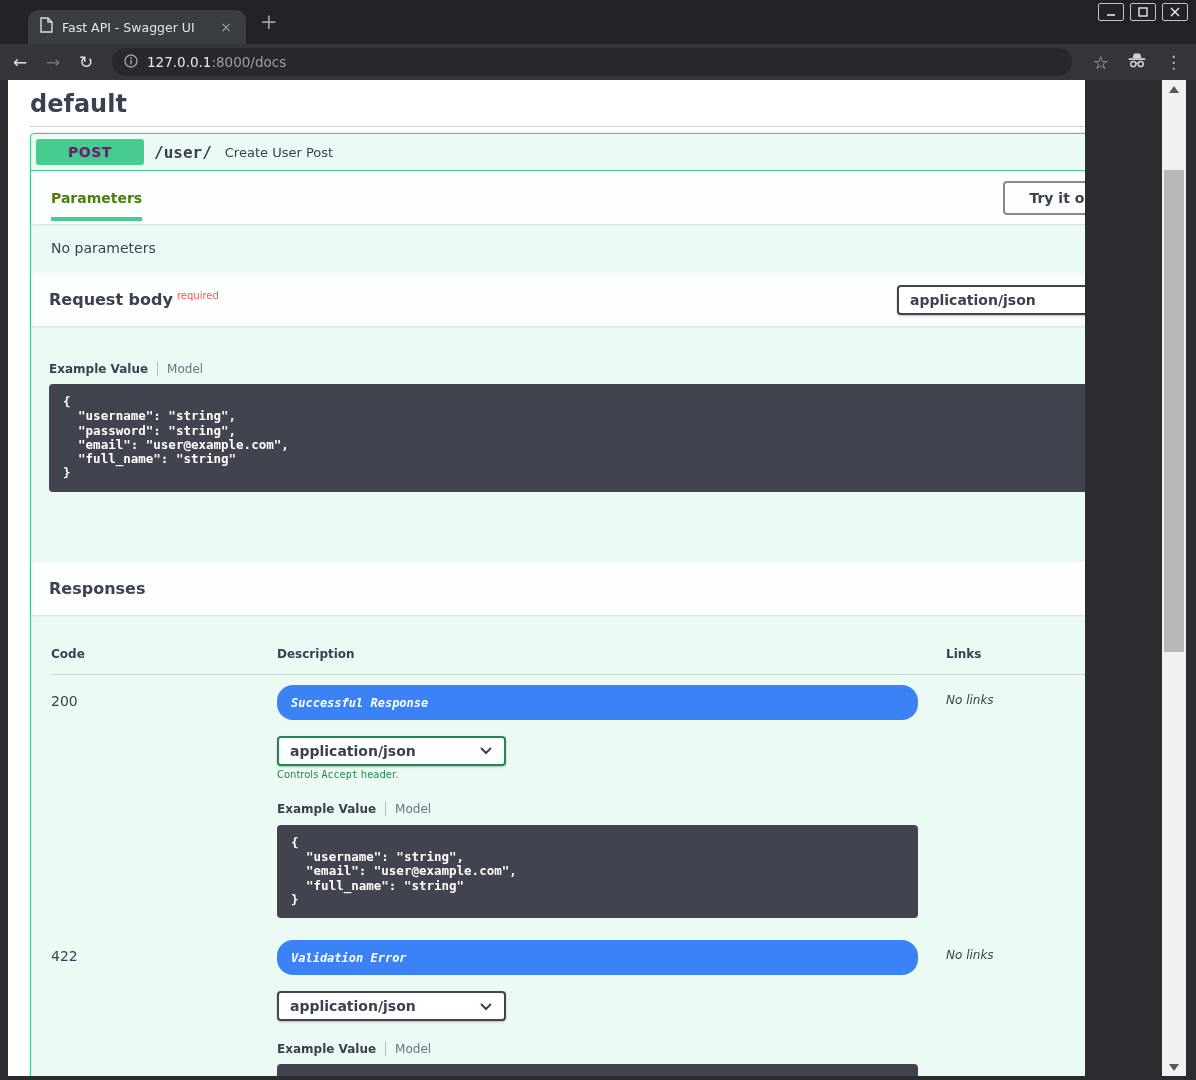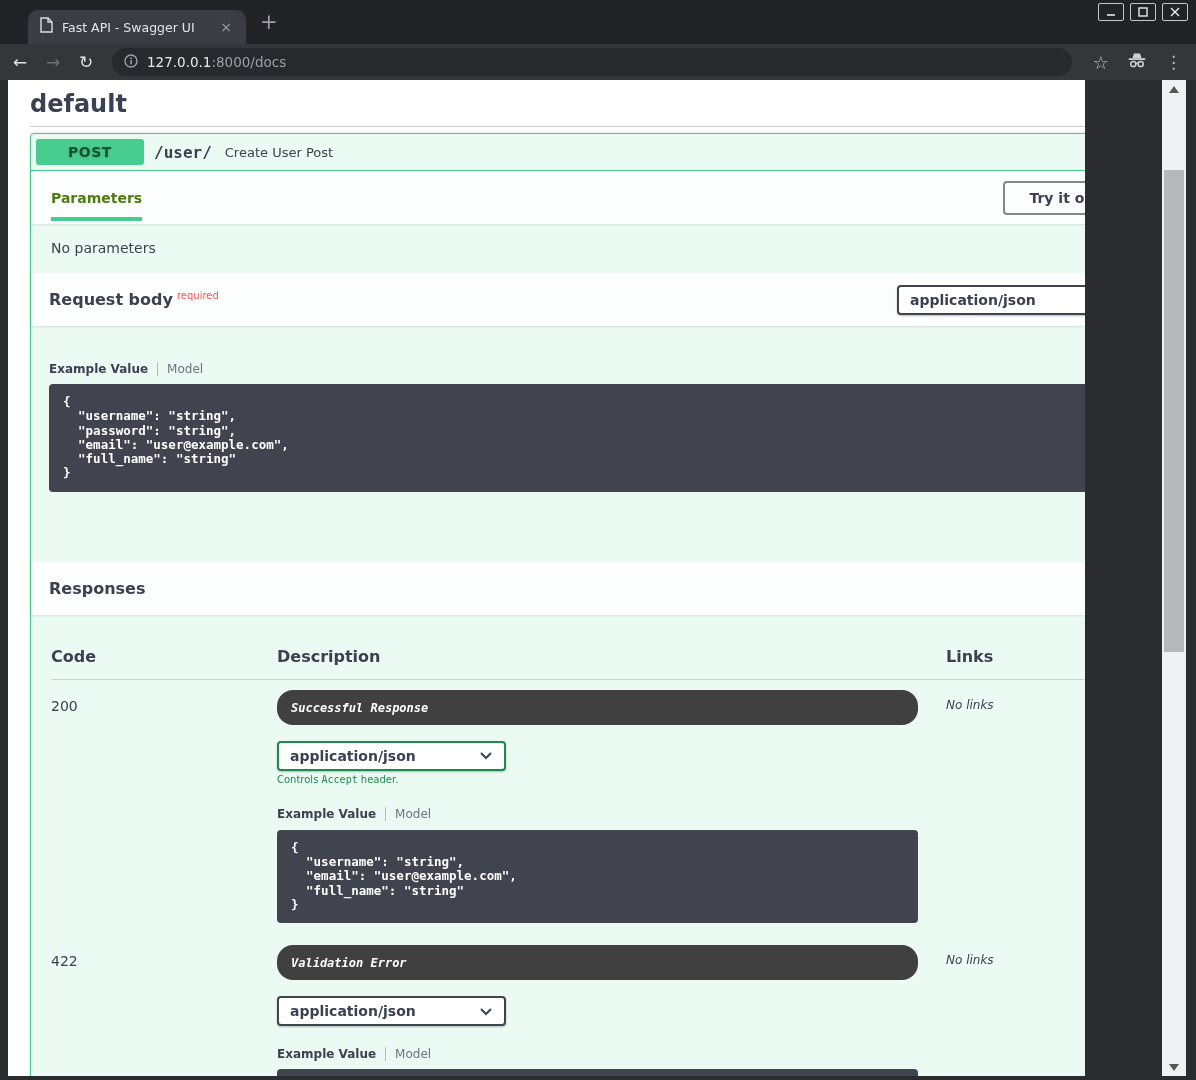--- a/index.html
+++ b/index.html
@@ -38,21 +38,21 @@
   .sb-thumb { position:absolute; left:2px; top:90px; width:20px; height:482px; background:#b6b8ba; }
 
   .content { position:absolute; left:22px; top:8px; width:1116px; }
   .head-row { display:flex; justify-content:space-between; align-items:center; height:32px; }
   .section-title { font-size:24px; font-weight:bold; color:#3b4151; }
   .divider { margin-top:6px; border-bottom:1px solid rgba(59,65,81,.25); }
 
   .opblock { margin-top:6px; border:1px solid #49cc90; border-radius:4px; background:rgba(73,204,144,.1);
              box-shadow:0 0 3px rgba(0,0,0,.19); height:1300px; }
   .summary { display:flex; align-items:center; padding:5px; height:37px; border-bottom:1px solid #49cc90; }
-  .method-badge { background:#49cc90; color:#14532d; font-weight:bold; font-size:14px; border-radius:3px;
+  .method-badge { background:#49cc90; color:#701a75; font-weight:bold; font-size:14px; border-radius:3px;
                   width:108px; height:26px; display:flex; align-items:center; justify-content:center;
                   text-shadow:0 1px 2px rgba(0,0,0,.15); letter-spacing:.5px; }
   .op-path { font-family:"DejaVu Sans Mono", monospace; font-weight:bold; font-size:16px; color:#3b4151; margin-left:10px; }
   .op-desc { font-size:13px; color:#3b4151; margin-left:13px; }
 
   .sec-header { background:rgba(255,255,255,.8); box-shadow:0 1px 2px rgba(0,0,0,.1);
                 padding:0 18px; display:flex; align-items:center; justify-content:space-between; height:53px; }
   .param-tab { font-size:14px; font-weight:bold; color:#4d7c0f; border-bottom:4px solid #49cc90; padding:16px 0 11px; margin-left:2px; }
   .try-btn { border:2px solid #888; border-radius:4px; background:transparent; color:#3b4151;
              font-weight:bold; font-size:14px; padding:7px 24px; font-family:inherit; }
@@ -71,26 +71,26 @@
   .tab-sep { width:1px; height:14px; background:rgba(0,0,0,.25); margin:0 9px; }
   .tab-model { color:#6b7280; }
   .codeblock { margin-top:8px; background:#41444e; border-radius:4px; padding:11px 14px; color:#fff;
                font-family:"DejaVu Sans Mono", monospace; font-size:12.5px; font-weight:bold;
                line-height:14.3px; white-space:pre; overflow:hidden; }
   .spacer-after-body { height:70px; }
 
   .resp-title { font-size:16px; font-weight:bold; color:#3b4151; }
   .resp-inner { padding:32px 20px 0; }
   .resp-grid { display:grid; grid-template-columns:226px 669px 1fr; align-items:start; }
-  .col-h { font-size:16px; font-weight:bold; color:#3b4151; }
+  .col-h { font-size:12px; font-weight:bold; color:#3b4151; }
   .resp-divider { margin-top:13px; border:none; border-top:1px solid rgba(59,65,81,.2); }
   .resp-row { padding-top:10px; }
   .code-cell { font-size:14px; color:#3b4151; padding-top:8px; }
   .links-cell { font-size:12px; font-style:italic; color:#3b4151; padding-top:8px; }
-  .desc-box { background:#404040; border-radius:16px; color:#fff; width:641px; height:35px; padding:11px 14px;
+  .desc-box { background:#3b82f6; border-radius:16px; color:#fff; width:641px; height:35px; padding:11px 14px;
               font-family:"DejaVu Sans Mono", monospace; font-style:italic; font-weight:bold; font-size:12px; }
   .accept-wrap { margin-top:16px; }
   .accept-note { margin-top:3px; font-size:10px; color:#1d8a4e; }
   .accept-note .mono { font-family:"DejaVu Sans Mono", monospace; }
   .desc-tabs { margin-top:22px; }
   .desc-code { width:641px; }
   .row-gap { height:12px; }
 
   .chev-svg { display:block; }
 </style>

